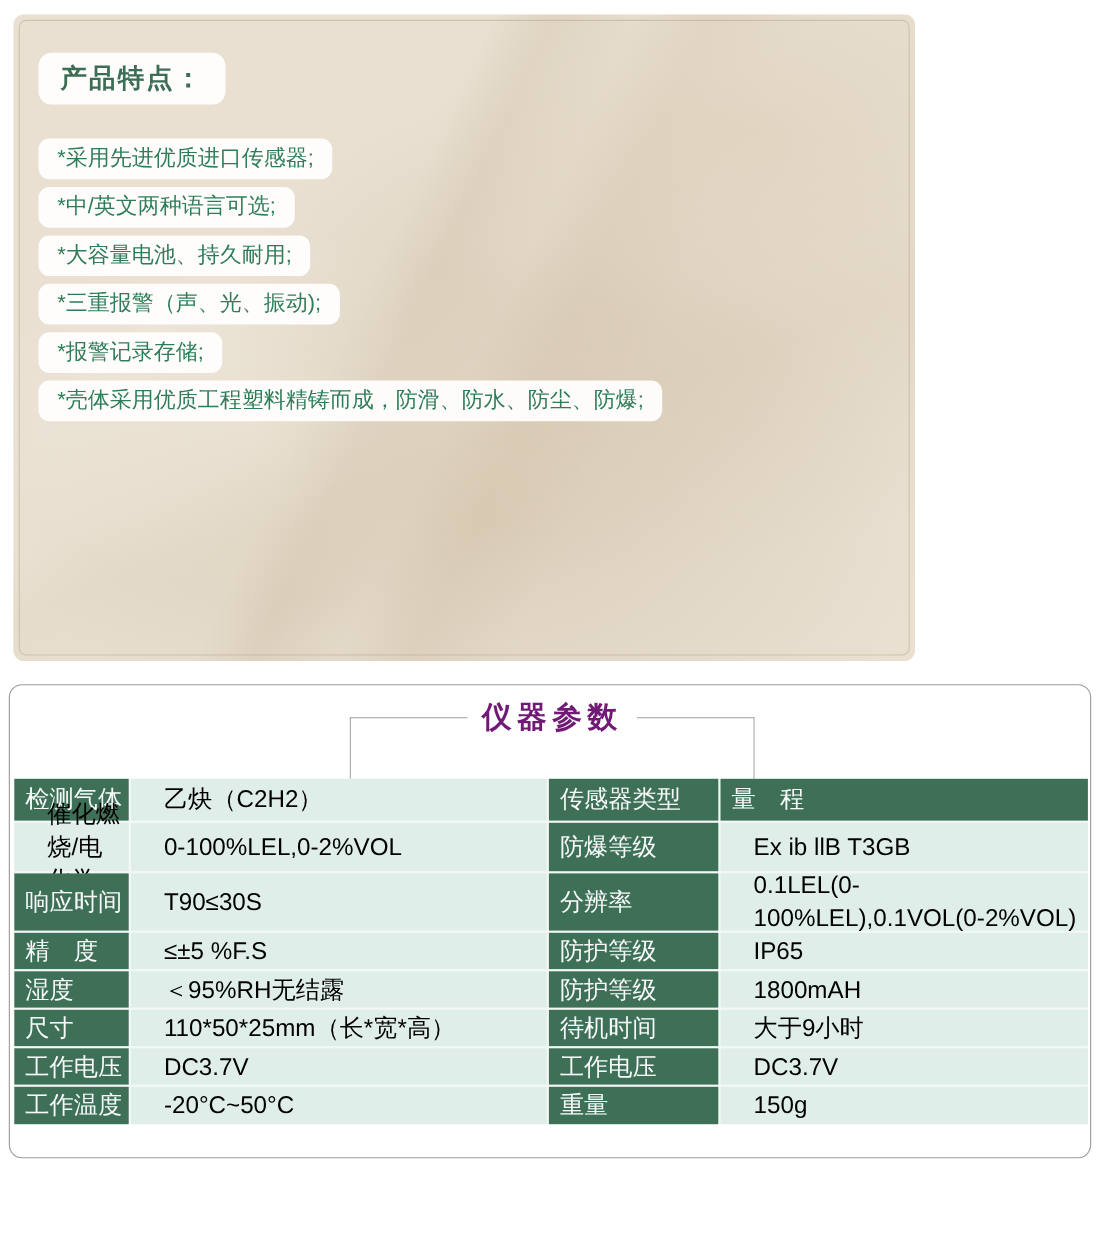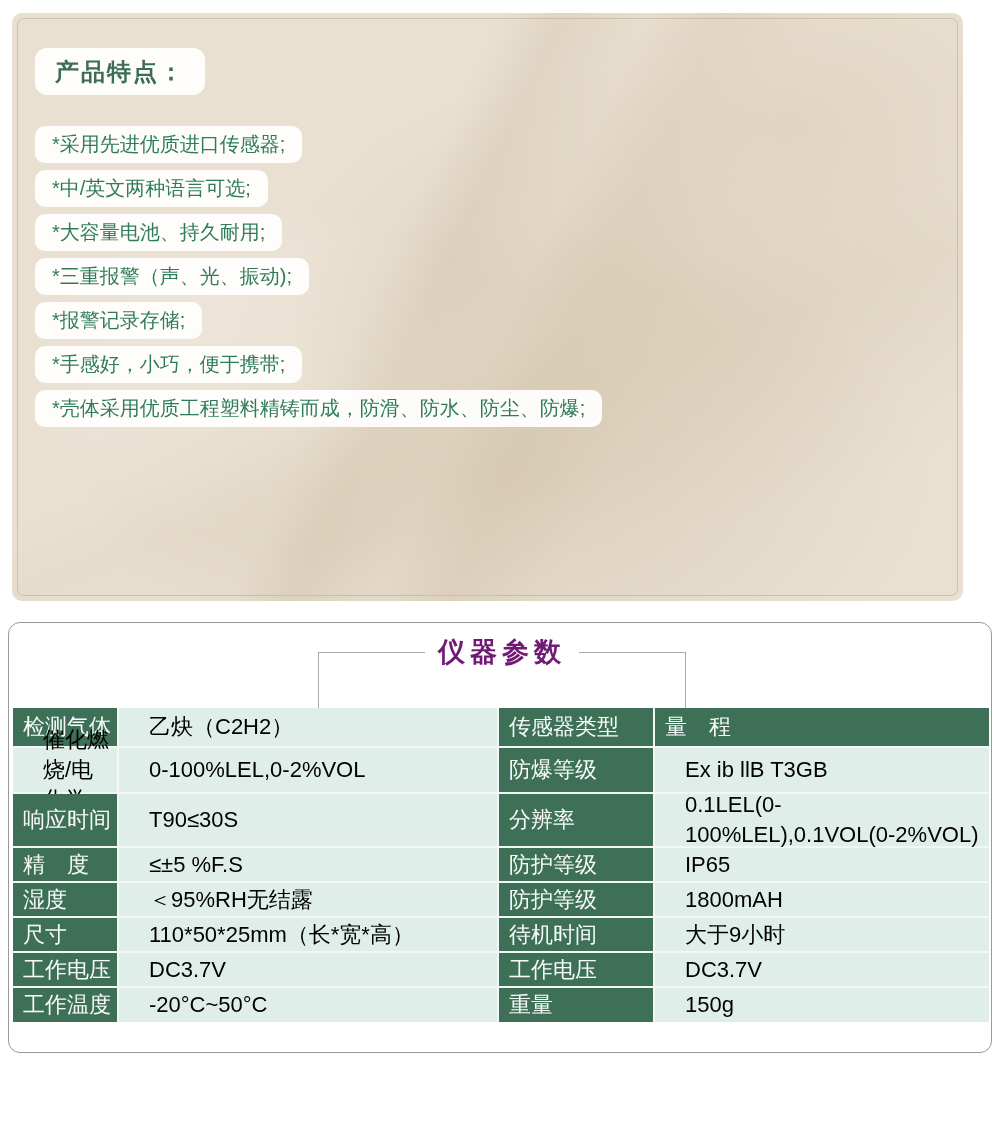--- a/index.html
+++ b/index.html
@@ -8,21 +8,21 @@
     position: relative;
     height: 1121px;
     font-family: "Liberation Sans", "DejaVu Sans", sans-serif;
     overflow: hidden;
   }
 
   
   .top-card {
     position: absolute;
     left: 12px; top: 13px;
-    width: 951px; height: 588px;
+    width: 820px; height: 588px;
     border-radius: 10px;
     background-color: #e9e0d2;
     background-image:
       radial-gradient(ellipse 420px 260px at 82% 18%, rgba(223,210,189,0.75), rgba(223,210,189,0) 70%),
       radial-gradient(ellipse 520px 320px at 68% 48%, rgba(213,198,174,0.6), rgba(213,198,174,0) 72%),
       radial-gradient(ellipse 600px 360px at 52% 78%, rgba(206,190,163,0.5), rgba(206,190,163,0) 70%),
       radial-gradient(ellipse 360px 240px at 28% 62%, rgba(247,242,233,0.55), rgba(247,242,233,0) 70%),
       linear-gradient(115deg, rgba(0,0,0,0) 40%, rgba(199,183,156,0.28) 45%, rgba(0,0,0,0) 52%,
                       rgba(199,183,156,0.22) 58%, rgba(0,0,0,0) 66%),
       linear-gradient(160deg, rgba(0,0,0,0) 55%, rgba(226,215,196,0.45) 62%, rgba(0,0,0,0) 75%);
@@ -119,21 +119,20 @@
 <body>
 
 <div class="top-card">
   <div class="features-content">
     <div class="pill title-pill">产品特点：</div>
     <div class="pill">*采用先进优质进口传感器;</div>
     <div class="pill">*中/英文两种语言可选;</div>
     <div class="pill">*大容量电池、持久耐用;</div>
     <div class="pill">*三重报警（声、光、振动);</div>
     <div class="pill">*报警记录存储;</div>
-    <div class="pill">*手感好，小巧，便于携带;</div>
     <div class="pill">*壳体采用优质工程塑料精铸而成，防滑、防水、防尘、防爆;</div>
   </div>
 </div>
 
 <div class="bottom-card">
   <div class="bracket"></div>
   <div class="params-title">仪器参数</div>
 
   <div class="params-table">
 

